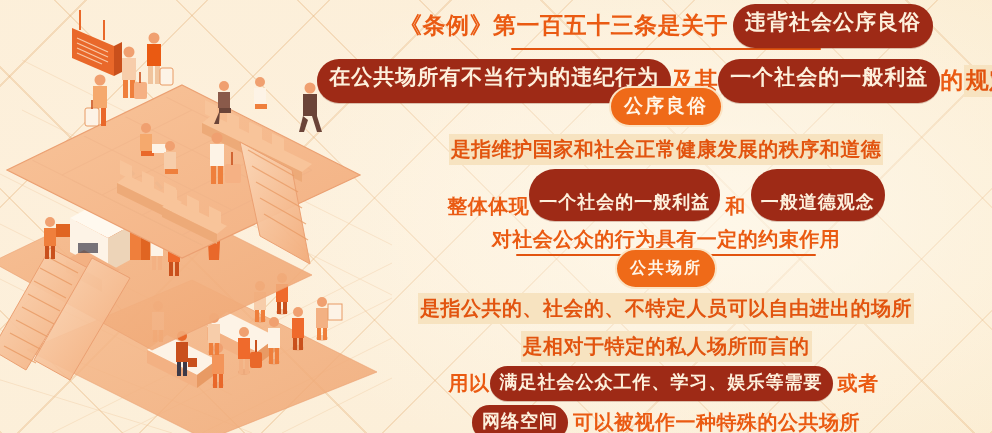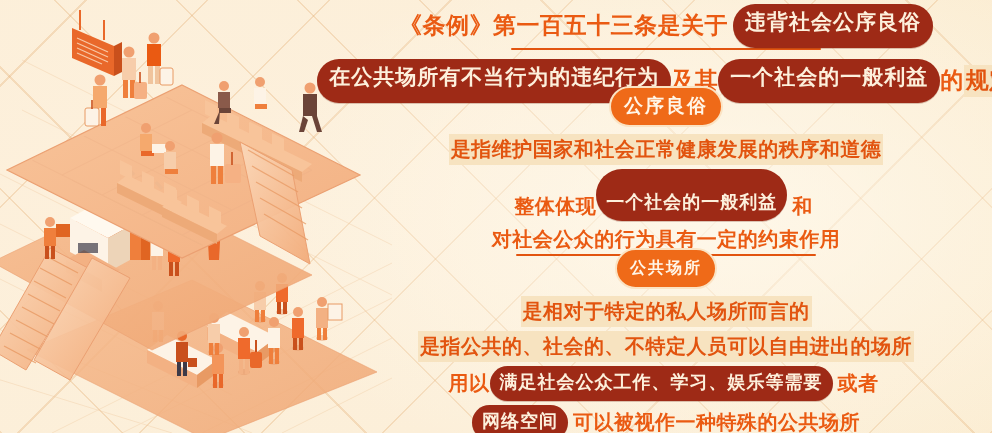--- a/index.html
+++ b/index.html
@@ -449,36 +449,37 @@
       </div>
       <div class="line" style="margin-top:7px">
         <span class="hl">是指维护国家和社会正常健康发展的秩序和道德</span>
       </div>
       <div class="line" style="margin-top:4px">
         <span class="txt">整体体现</span>
         <span class="pill-dark">一个社会的一般利益</span>
         <span class="spacer-s"></span>
         <span class="txt">和</span>
         <span class="spacer-s"></span>
+        <span class="pill-dark">一般道德观念</span>
       </div>
       <div class="line" style="margin-top:4px">
         <span class="txt">对社会公众的行为具有一定的约束作用</span>
       </div>
       <div class="underline-bar" id="gxlr-underline"></div>
     </div>
 
     <div id="block-ggcs">
       <div class="line">
         <span class="pill-orange" id="ggcs-badge">公共场所</span>
       </div>
+      <div class="line" style="margin-top:4px">
+        <span class="hl">是指公共的、社会的、不特定人员可以自由进出的场所</span>
+      </div>
       <div class="line" style="margin-top:7px">
         <span class="hl">是相对于特定的私人场所而言的</span>
-      </div>
-      <div class="line" style="margin-top:4px">
-        <span class="hl">是指公共的、社会的、不特定人员可以自由进出的场所</span>
       </div>
       <div class="line" style="margin-top:4px">
         <span class="txt">用以</span>
         <span class="pill-dark">满足社会公众工作、学习、娱乐等需要</span>
         <span class="spacer-s"></span>
         <span class="txt">或者</span>
         <span class="spacer-s"></span>
       </div>
       <div class="line" style="margin-top:4px">
         <span class="pill-dark">网络空间</span>

